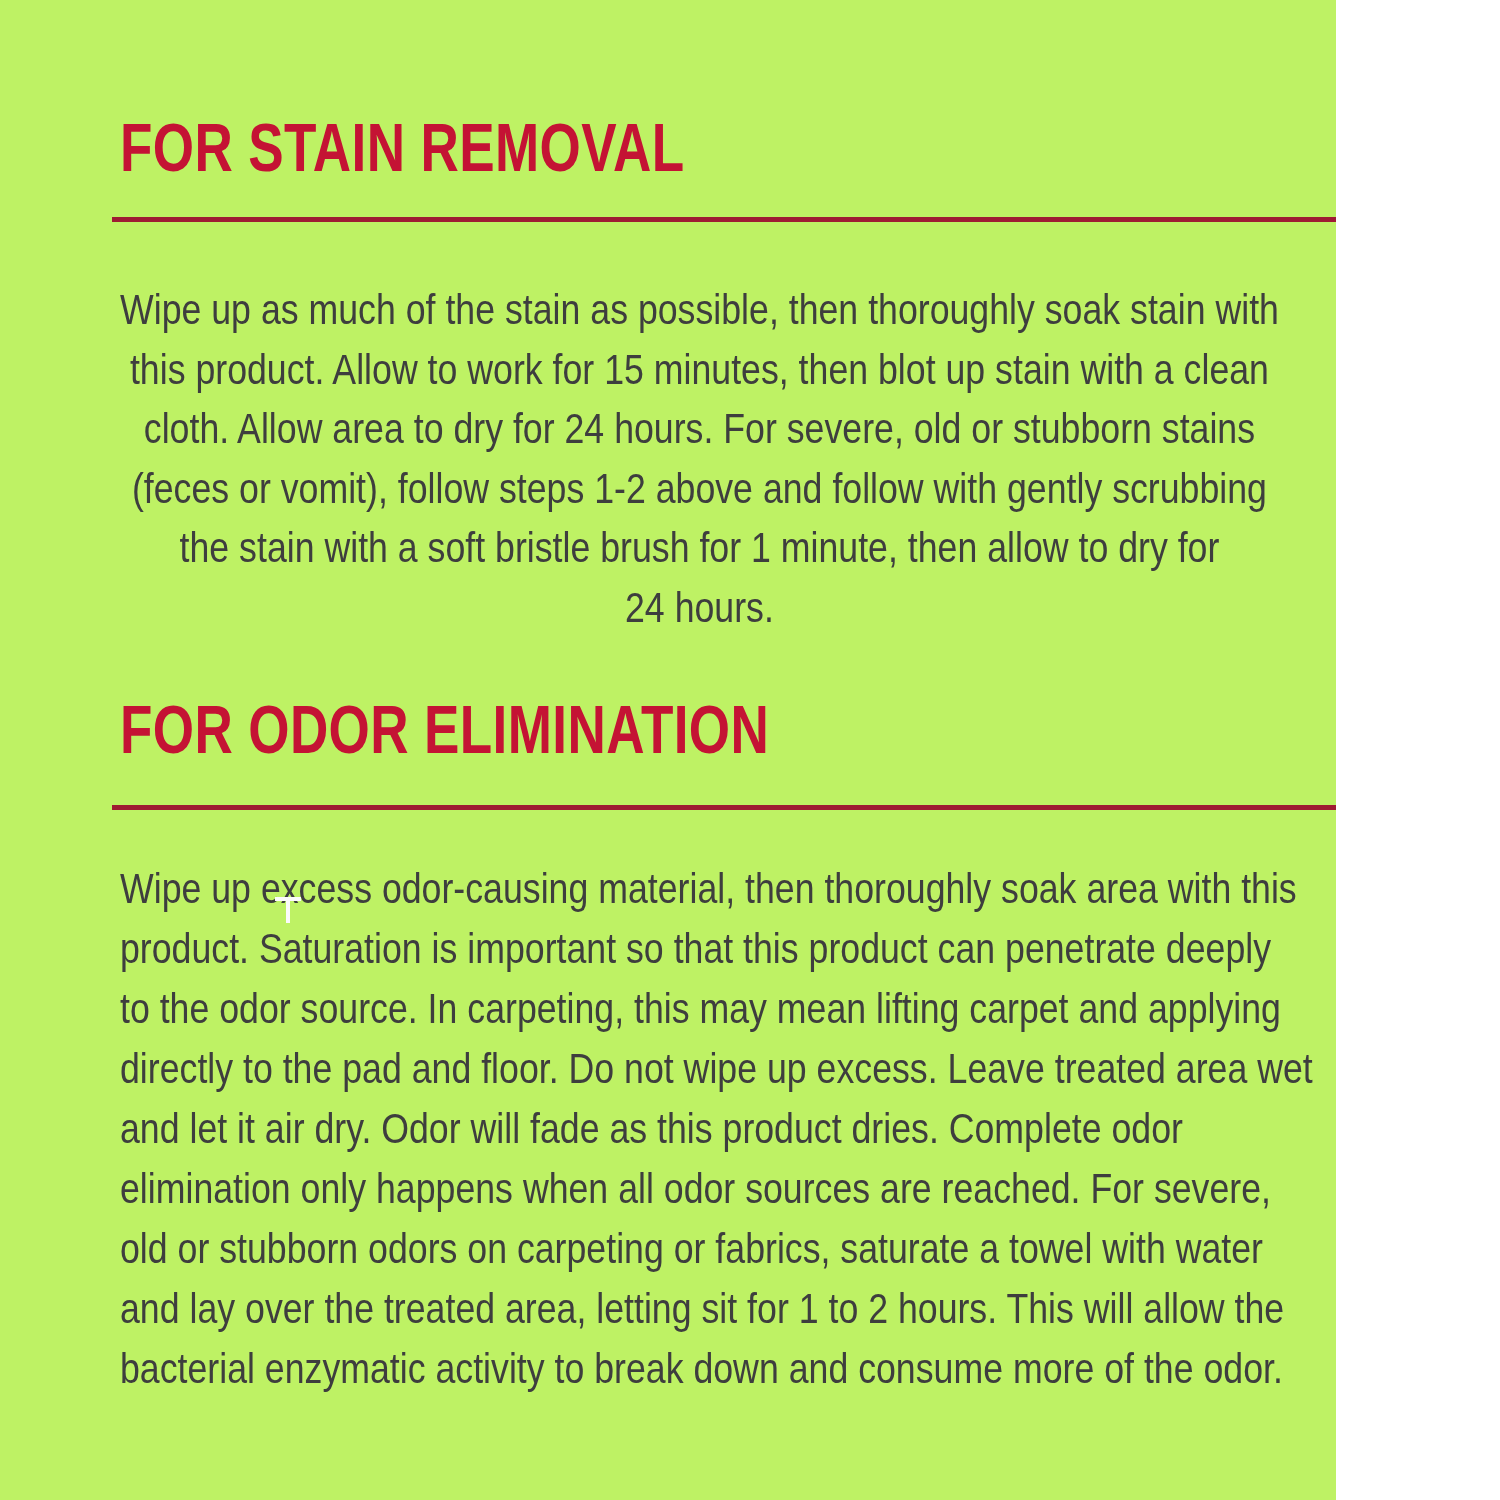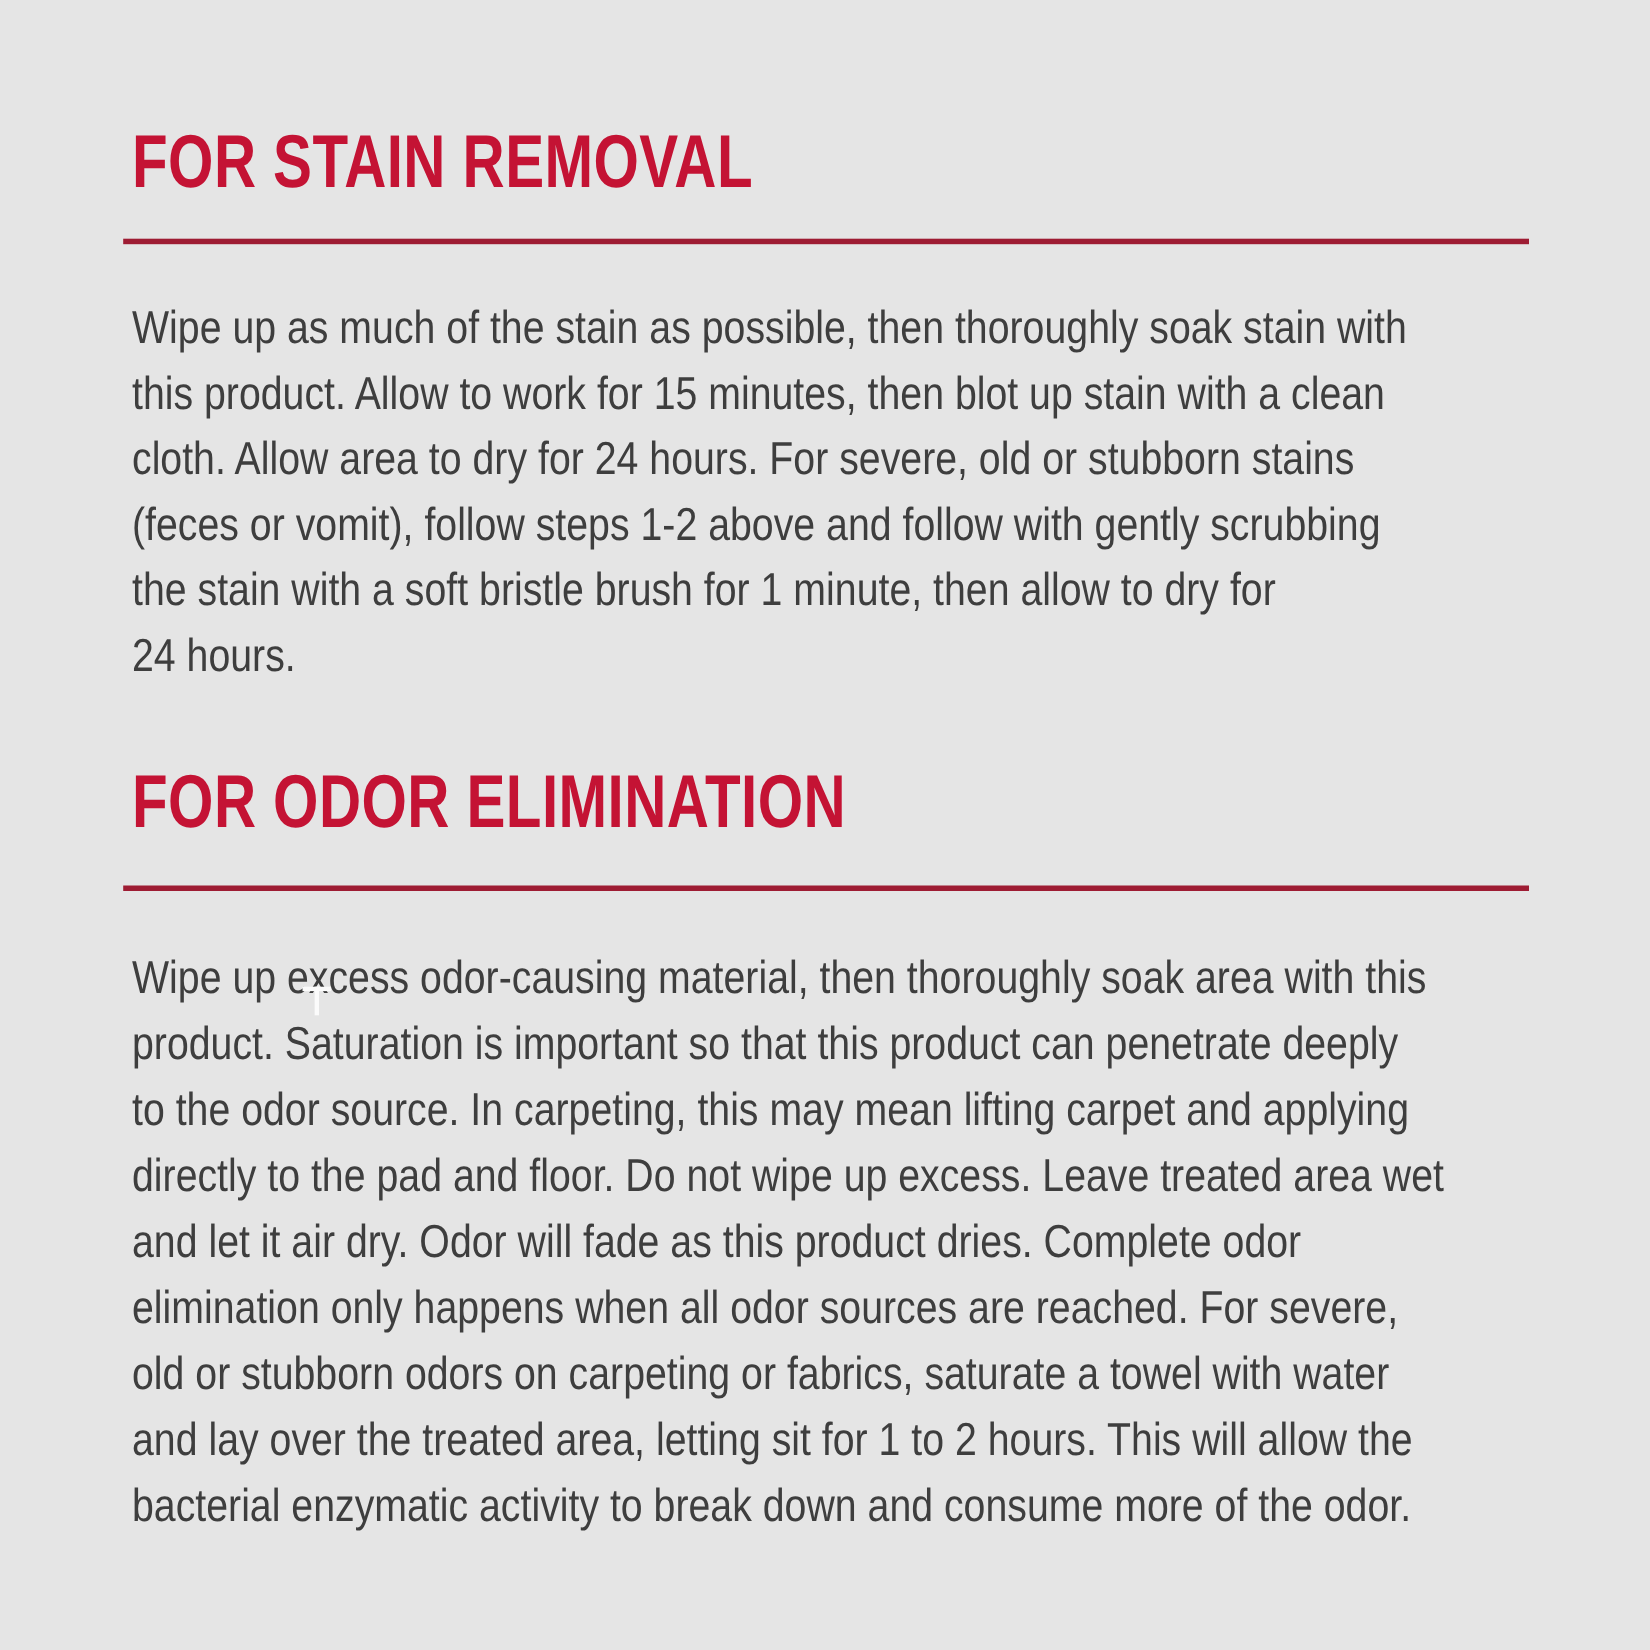--- a/index.html
+++ b/index.html
@@ -1,20 +1,20 @@
 <!DOCTYPE html>
 <html><head>
 <meta charset="utf-8">
 <style>
   html, body { margin: 0; padding: 0; }
   .page {
     position: relative;
-    width: 1500px;
+    width: 1336px;
     height: 1500px;
-    background: #e5e5e5;
+    background: #bef264;
     overflow: hidden;
     font-family: "Liberation Sans", sans-serif;
   }
   .section-heading {
     position: absolute;
     left: 120px;
     font-family: "Liberation Sans", sans-serif;
     font-weight: bold;
     font-size: 68px;
     line-height: 50px;
@@ -69,21 +69,21 @@
 </style>
 </head>
 <body>
 
 <div class="page">
 
   <div class="section-heading" style="top:122px;">FOR STAIN REMOVAL</div>
 
   <div class="heading-rule" style="top:217px;"></div>
 
-  <div class="body-para para-1" style="top:268px;">
+  <div class="body-para para-1" style="top:280px;text-align:center;">
     <div class="body-line">Wipe up as much of the stain as possible, then thoroughly soak stain with</div>
     <div class="body-line">this product. Allow to work for 15 minutes, then blot up stain with a clean</div>
     <div class="body-line">cloth. Allow area to dry for 24 hours. For severe, old or stubborn stains</div>
     <div class="body-line">(feces or vomit), follow steps 1-2 above and follow with gently scrubbing</div>
     <div class="body-line">the stain with a soft bristle brush for 1 minute, then allow to dry for</div>
     <div class="body-line">24 hours.</div>
   </div>
 
   <div class="section-heading" style="top:704px;">FOR ODOR ELIMINATION</div>
 

